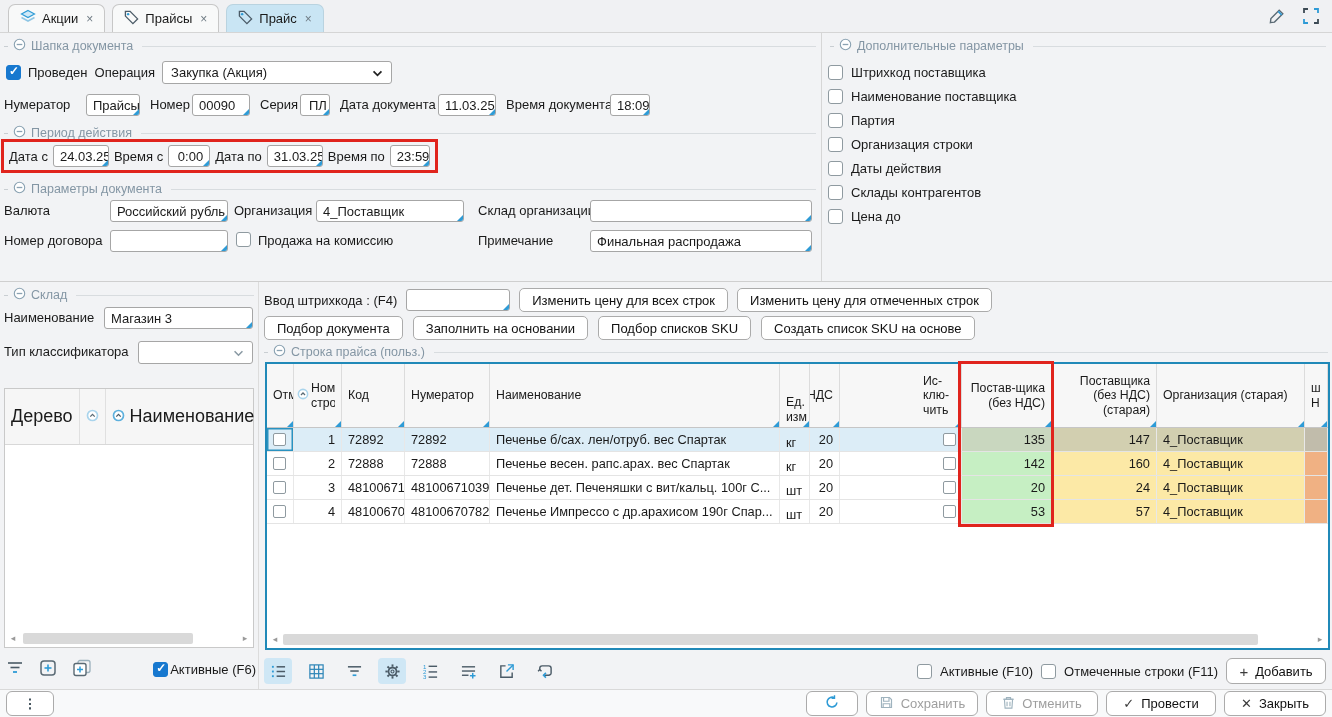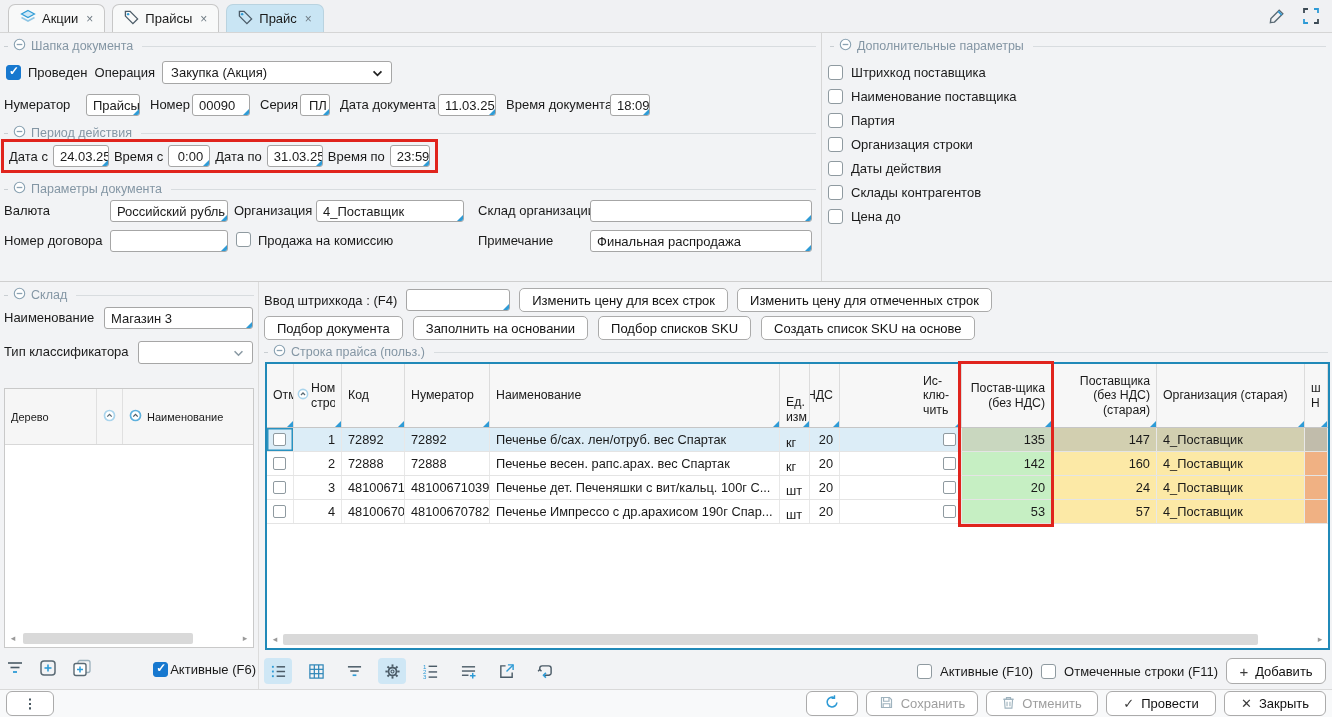--- a/index.html
+++ b/index.html
@@ -71,21 +71,21 @@
 
   
   .content { position:absolute; left:0; top:282px; width:1332px; height:407px; }
   .sidebar { position:absolute; left:0; top:0; width:259px; height:407px; border-right:1px solid #dcdcdc; }
   .mainarea { position:absolute; left:262px; top:0; width:1070px; height:407px; }
 
   
   .gtable { position:absolute; left:4px; top:106px; width:250px; height:260px;
     background:#fff; border:1px solid #c9c9c9; }
   .gthead { display:flex; height:56px; background:#f6f6f6; border-bottom:1px solid #d8d8d8; }
-  .gth { display:flex; align-items:center; padding:4px 6px; font-size:11px; }
+  .gth { display:flex; align-items:center; padding:4px 6px; font-size:18px; }
 
   
   .hscroll { position:absolute; display:flex; align-items:center; height:14px; background:transparent; }
   .scr-arrow { width:12px; color:#9a9a9a; font-size:9px; text-align:center; flex:none; }
   .scr-thumb { height:11px; background:#d9d9d9; border-radius:2px; }
 
   .sb-icons { position:absolute; left:6px; top:372px; width:250px; height:30px;
     display:flex; align-items:center; gap:15px; }
 
   

